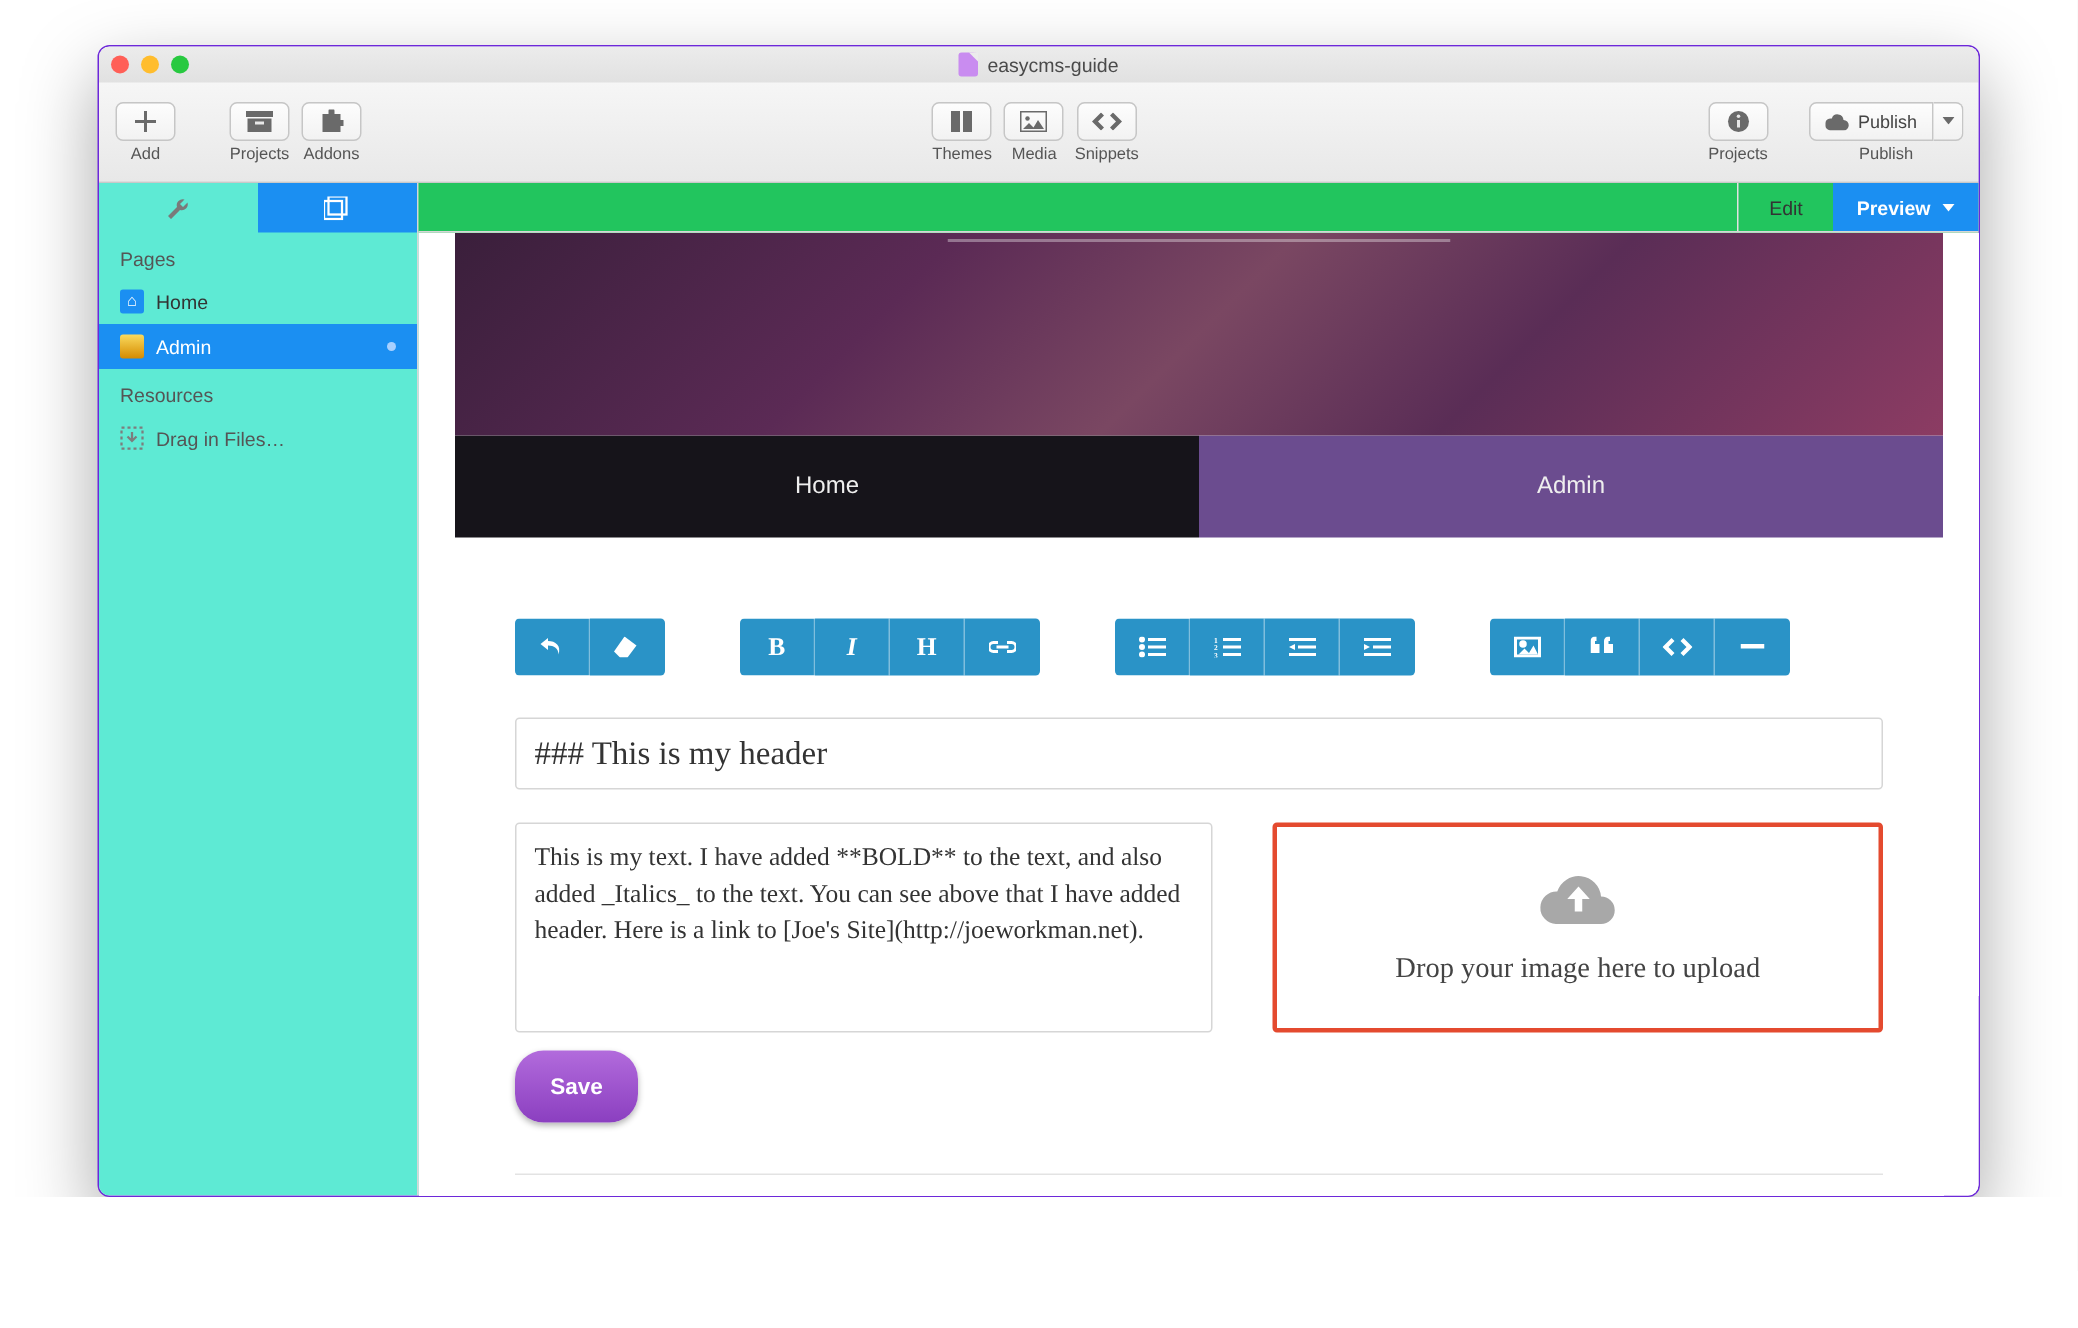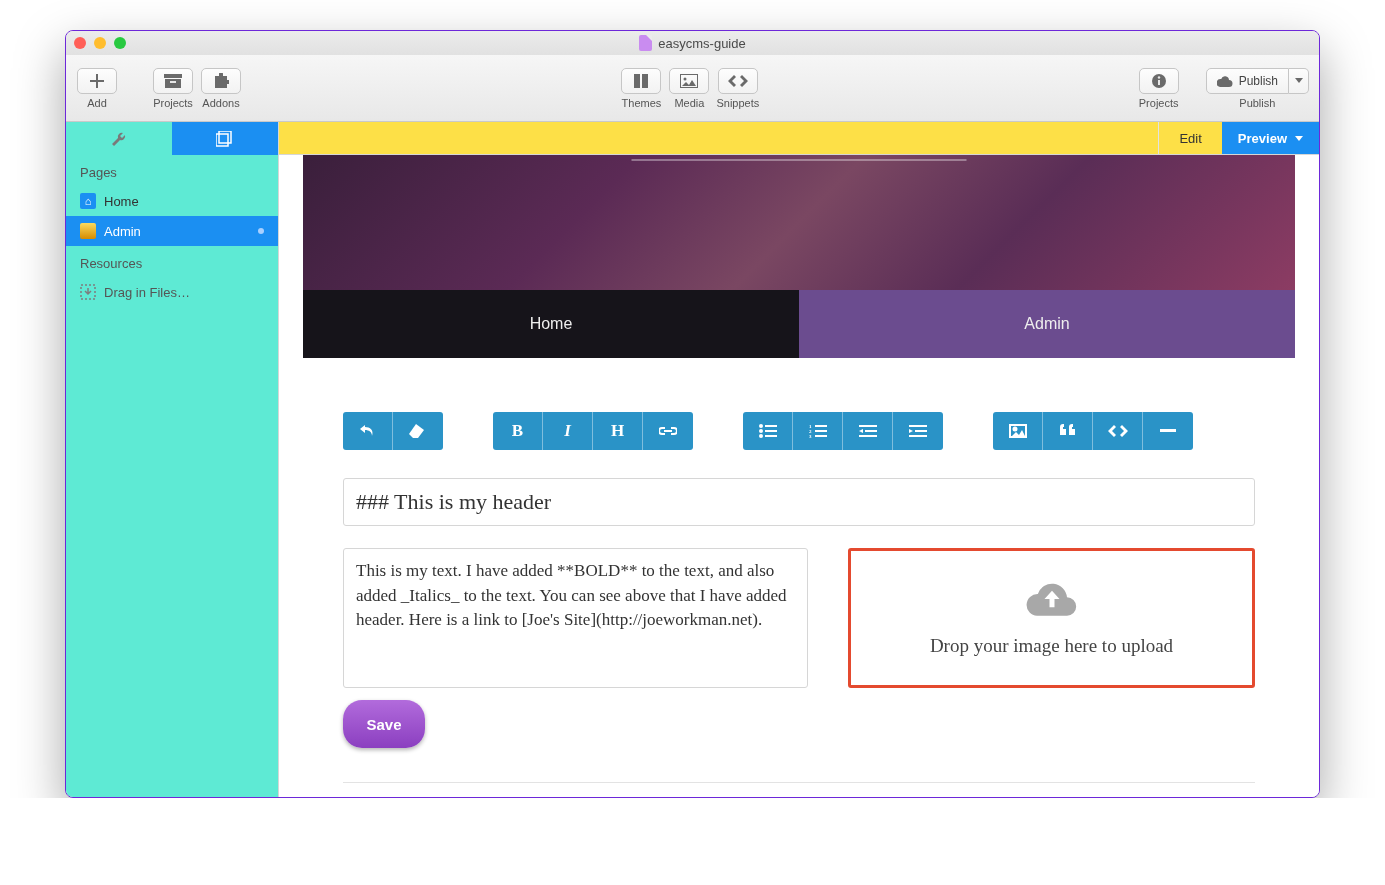--- a/index.html
+++ b/index.html
@@ -114,21 +114,21 @@
   .page-item.active { background:#1b8ff2; color:#fff; }
   .page-icon { width:16px; height:16px; display:flex; align-items:center; justify-content:center; font-size:11px; border-radius:2px; }
   .pi-home { background:#1b8ff2; color:#fff; }
   .pi-admin { background:linear-gradient(#fada5e,#d58b00); }
   .resource-item { height: 30px; display:flex; align-items:center; gap:8px; padding:0 14px; font-size:13px; color:#555; }
 
   
   .content { flex:1; display:flex; flex-direction:column; min-width:0; }
 
   .topbar {
-    height: 33px; background:#fde047; border-bottom:1px solid #d6d6d6;
+    height: 33px; background:#22c55e; border-bottom:1px solid #d6d6d6;
     display:flex;
   }
   .topbar-left { flex:1; }
   .tb-mode {
     display:flex; height:100%;
   }
   .tb-mode .edit {
     padding: 0 20px; display:flex; align-items:center; font-size:13px;
     color:#333; border-left:1px solid #e2e2e2;
   }

